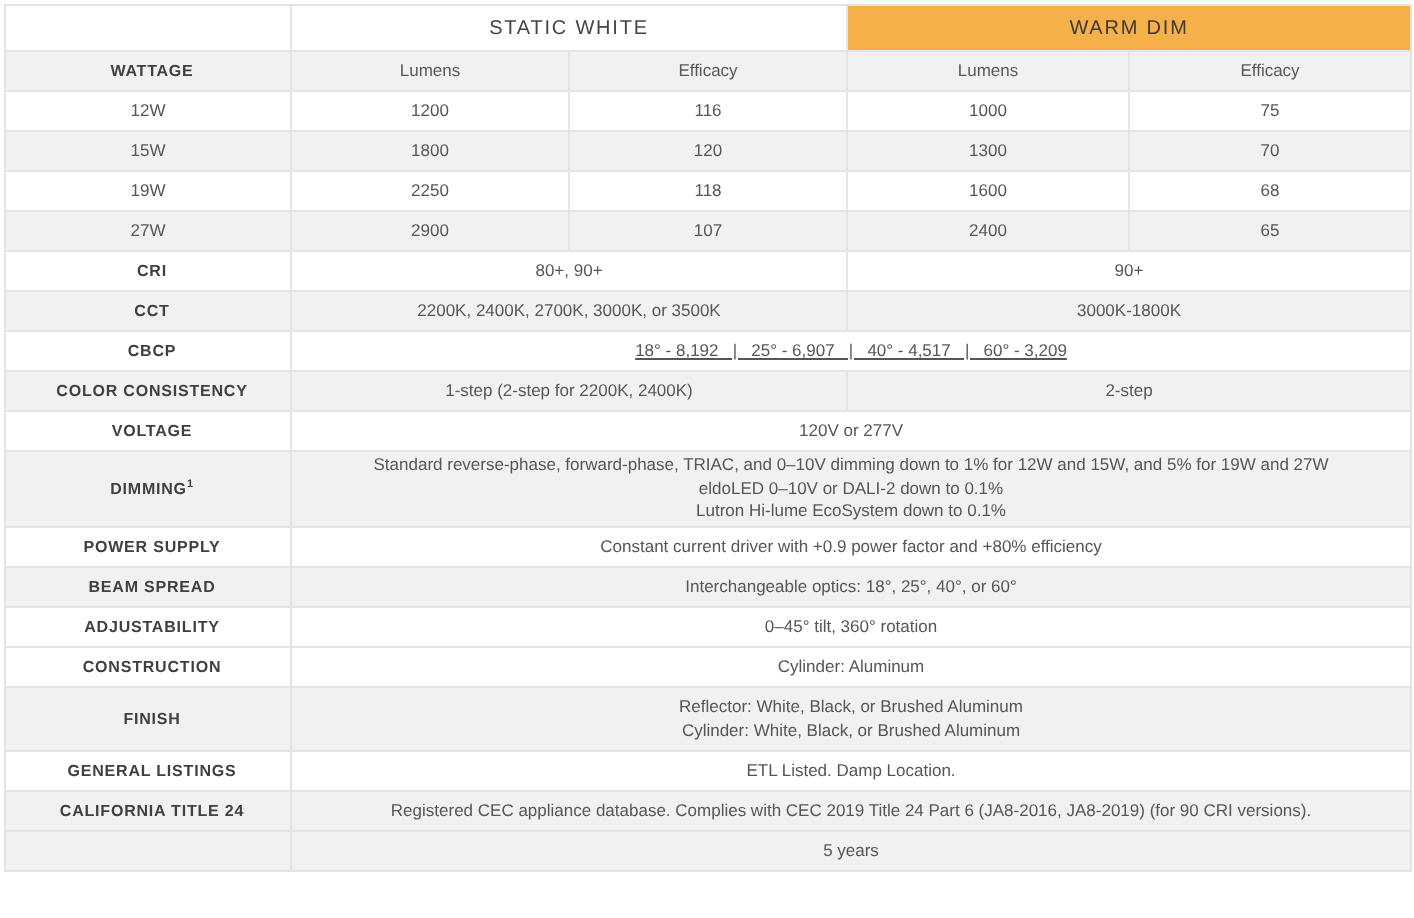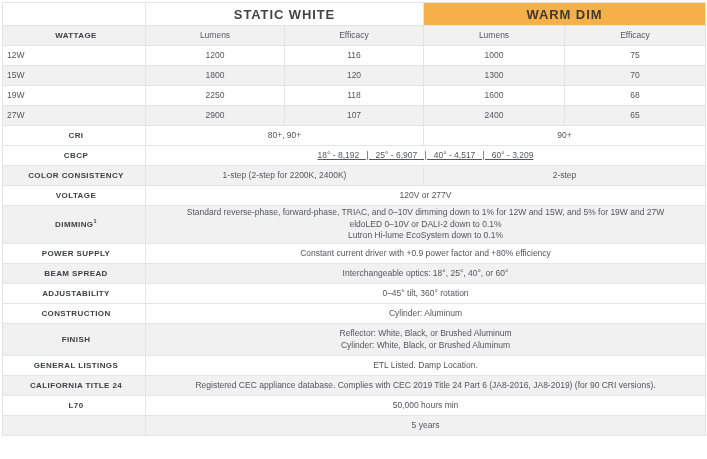--- a/index.html
+++ b/index.html
@@ -33,26 +33,26 @@
   tr.alt td{background:var(--alt);}
   td.lbl{
     text-align:center;
     padding-left:8px;
     font-weight:700;
     font-size:8px;
     letter-spacing:0.4px;
     color:#3F4042;
   }
   td.watt{
-    text-align:left;
+    text-align:center;
   }
   tr.tophdr td{height:20px;}
   td.grphdr{
-    font-weight:700;
-    font-size:13px;
+    font-weight:400;
+    font-size:10px;
     letter-spacing:0.9px;
     color:#454547;
     background:#ffffff;
   }
   td.grphdr.warm{background:var(--orange);color:#3E3A33;margin-top:28px;}
   td.subhdr{color:#58595C;}
   td.pre{white-space:pre;text-decoration:underline;}
   td.multiline div{line-height:11.5px;}
   tr.dimrow td{height:35px;}
   tr.finrow td{height:29px;}
@@ -113,20 +113,25 @@
     <td>2400</td>
     <td>65</td>
   </tr>
 
   <tr>
     <td class="lbl">CRI</td>
     <td colspan="2">80+, 90+</td>
     <td colspan="2">90+</td>
   </tr>
 
+  <tr class="alt">
+    <td class="lbl">CCT</td>
+    <td colspan="2">2200K, 2400K, 2700K, 3000K, or 3500K</td>
+    <td colspan="2">3000K-1800K</td>
+  </tr>
 
   <tr>
     <td class="lbl">CBCP</td>
     <td class="pre" colspan="4">18° - 8,192   |   25° - 6,907   |   40° - 4,517   |   60° - 3,209</td>
   </tr>
 
   <tr class="alt">
     <td class="lbl">COLOR CONSISTENCY</td>
     <td colspan="2">1-step (2-step for 2200K, 2400K)</td>
     <td colspan="2">2-step</td>
@@ -178,23 +183,19 @@
   <tr>
     <td class="lbl">GENERAL LISTINGS</td>
     <td colspan="4">ETL Listed. Damp Location.</td>
   </tr>
 
   <tr class="alt">
     <td class="lbl">CALIFORNIA TITLE 24</td>
     <td colspan="4">Registered CEC appliance database. Complies with CEC 2019 Title 24 Part 6 (JA8-2016, JA8-2019) (for 90 CRI versions).</td>
   </tr>
 
-  <tr>
-    <td class="lbl">L70</td>
-    <td colspan="4">50,000 hours min</td>
-  </tr>
 
   <tr class="alt">
     <td class="lbl"></td>
     <td colspan="4">5 years</td>
   </tr>
 </tbody>
   </table>
 
 </body></html>

